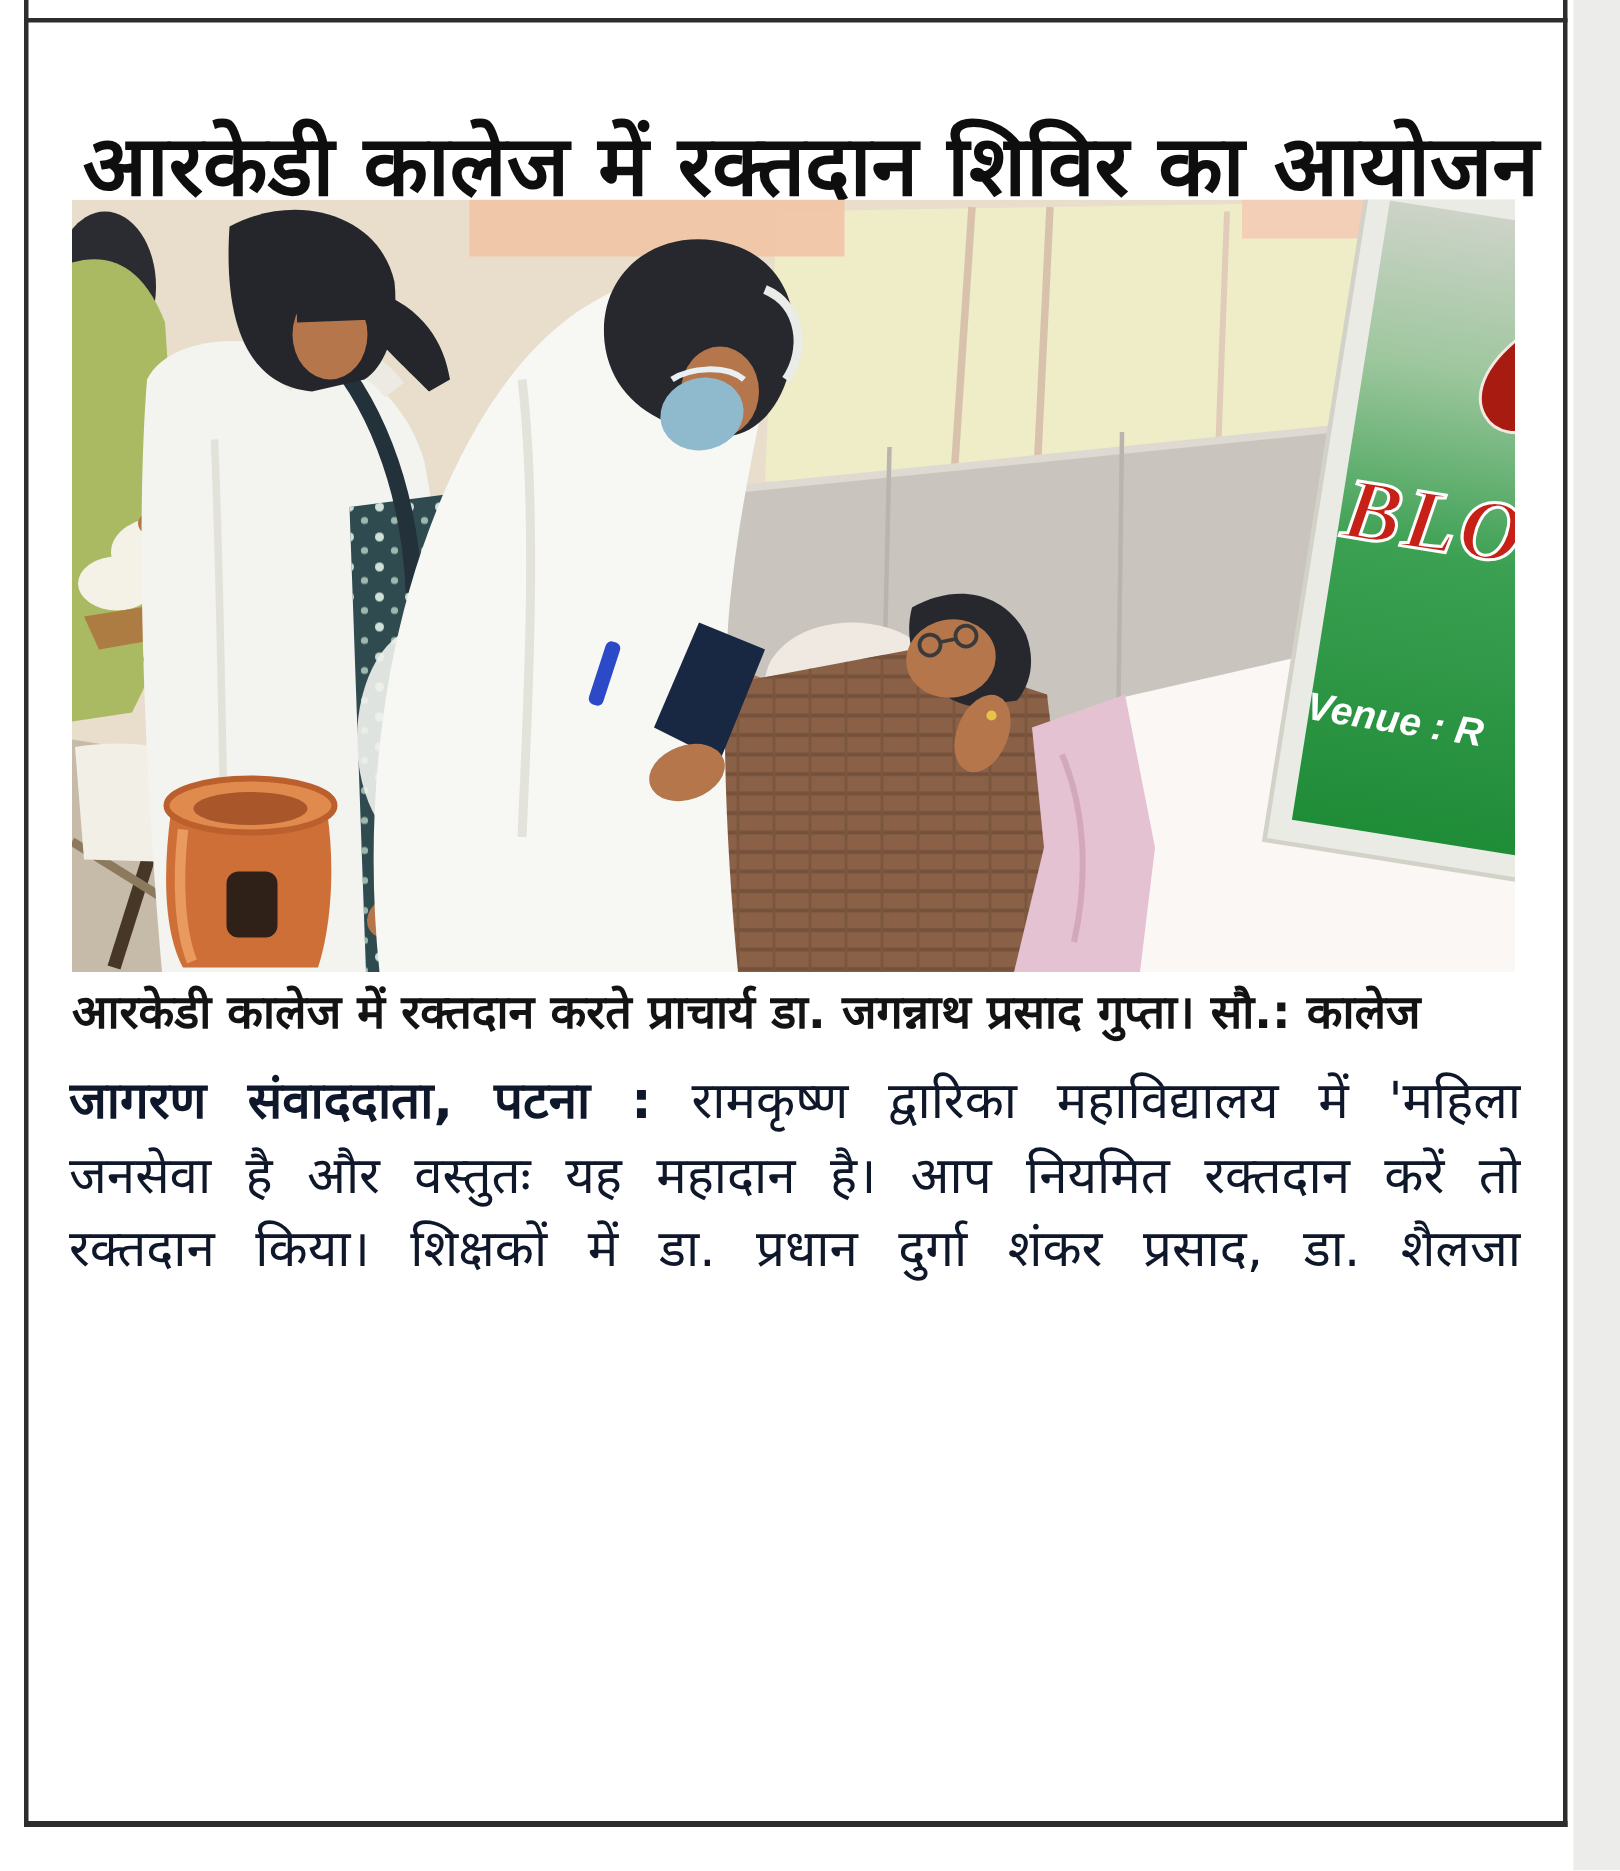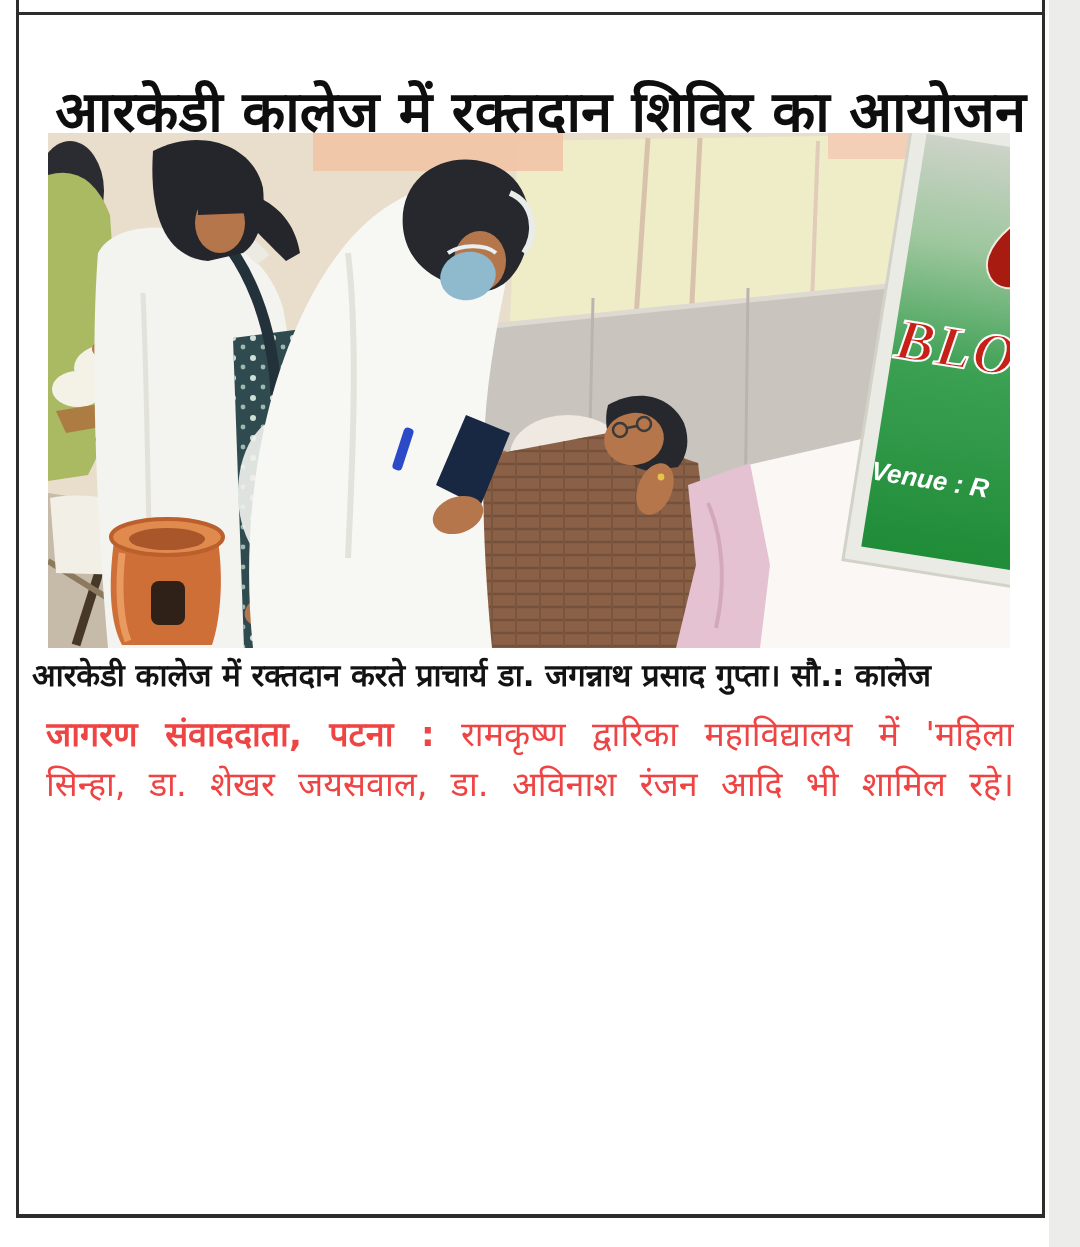--- a/index.html
+++ b/index.html
@@ -19,27 +19,27 @@
     font-family:"DejaVu Sans","Liberation Sans",sans-serif;
     font-weight:bold;font-size:56px;line-height:96px;color:#0e0e0e;
     white-space:nowrap;letter-spacing:0px;text-align:right;
   }
   .photo{
     position:absolute;left:48px;top:133px;width:962px;height:515px;
     overflow:hidden;background:#e8decа;
   }
   .photo svg{display:block;}
   .caption{
-    position:absolute;left:32px;top:652px;width:964px;
+    position:absolute;left:48px;top:652px;width:964px;
     font-size:31px;line-height:46px;color:#131313;font-weight:bold;
     font-family:"DejaVu Sans","Liberation Sans",sans-serif;
     white-space:nowrap;
   }
   .article{
-    position:absolute;left:46px;top:710px;width:968px;color:#ef4444;
+    position:absolute;left:46px;top:710px;width:968px;color:#0f172a;
     font-family:"DejaVu Sans","Liberation Sans",sans-serif;
     font-size:34px;
   }
   .art-line{
     line-height:49.5px;height:49.5px;overflow:hidden;
     text-align:justify;text-align-last:justify;
   }
   .dateline{font-weight:bold;}
 </style>
 </head>
@@ -186,14 +186,15 @@
       <text x="856" y="232" font-family="Liberation Serif, serif" font-size="58" font-style="italic" font-weight="bold" fill="#c62017" stroke="#ffffff" stroke-width="2" letter-spacing="2">BLO</text>
       <text x="852" y="356" font-family="Liberation Sans, sans-serif" font-size="26" font-style="italic" font-weight="bold" fill="#ffffff">Venue : R</text>
     </g>
   </svg>
 </figure>
 
 <figcaption class="caption">आरकेडी कालेज में रक्तदान करते प्राचार्य डा. जगन्नाथ प्रसाद गुप्ता। सौ.: कालेज</figcaption>
 
 <div class="article">
   <div class="art-line"><span class="dateline">जागरण संवाददाता, पटना :</span><span> रामकृष्ण द्वारिका महाविद्यालय में 'महिला</span></div>
-  <div class="art-line">सिन्हा, डा. शेखर जयसवाल, डा. अविनाश रंजन आदि भी शामिल रहे।</div>
+  <div class="art-line">जनसेवा है और वस्तुतः यह महादान है। आप नियमित रक्तदान करें तो</div>
+  <div class="art-line">रक्तदान किया। शिक्षकों में डा. प्रधान दुर्गा शंकर प्रसाद, डा. शैलजा</div>
 </div>
 
 </body></html>

